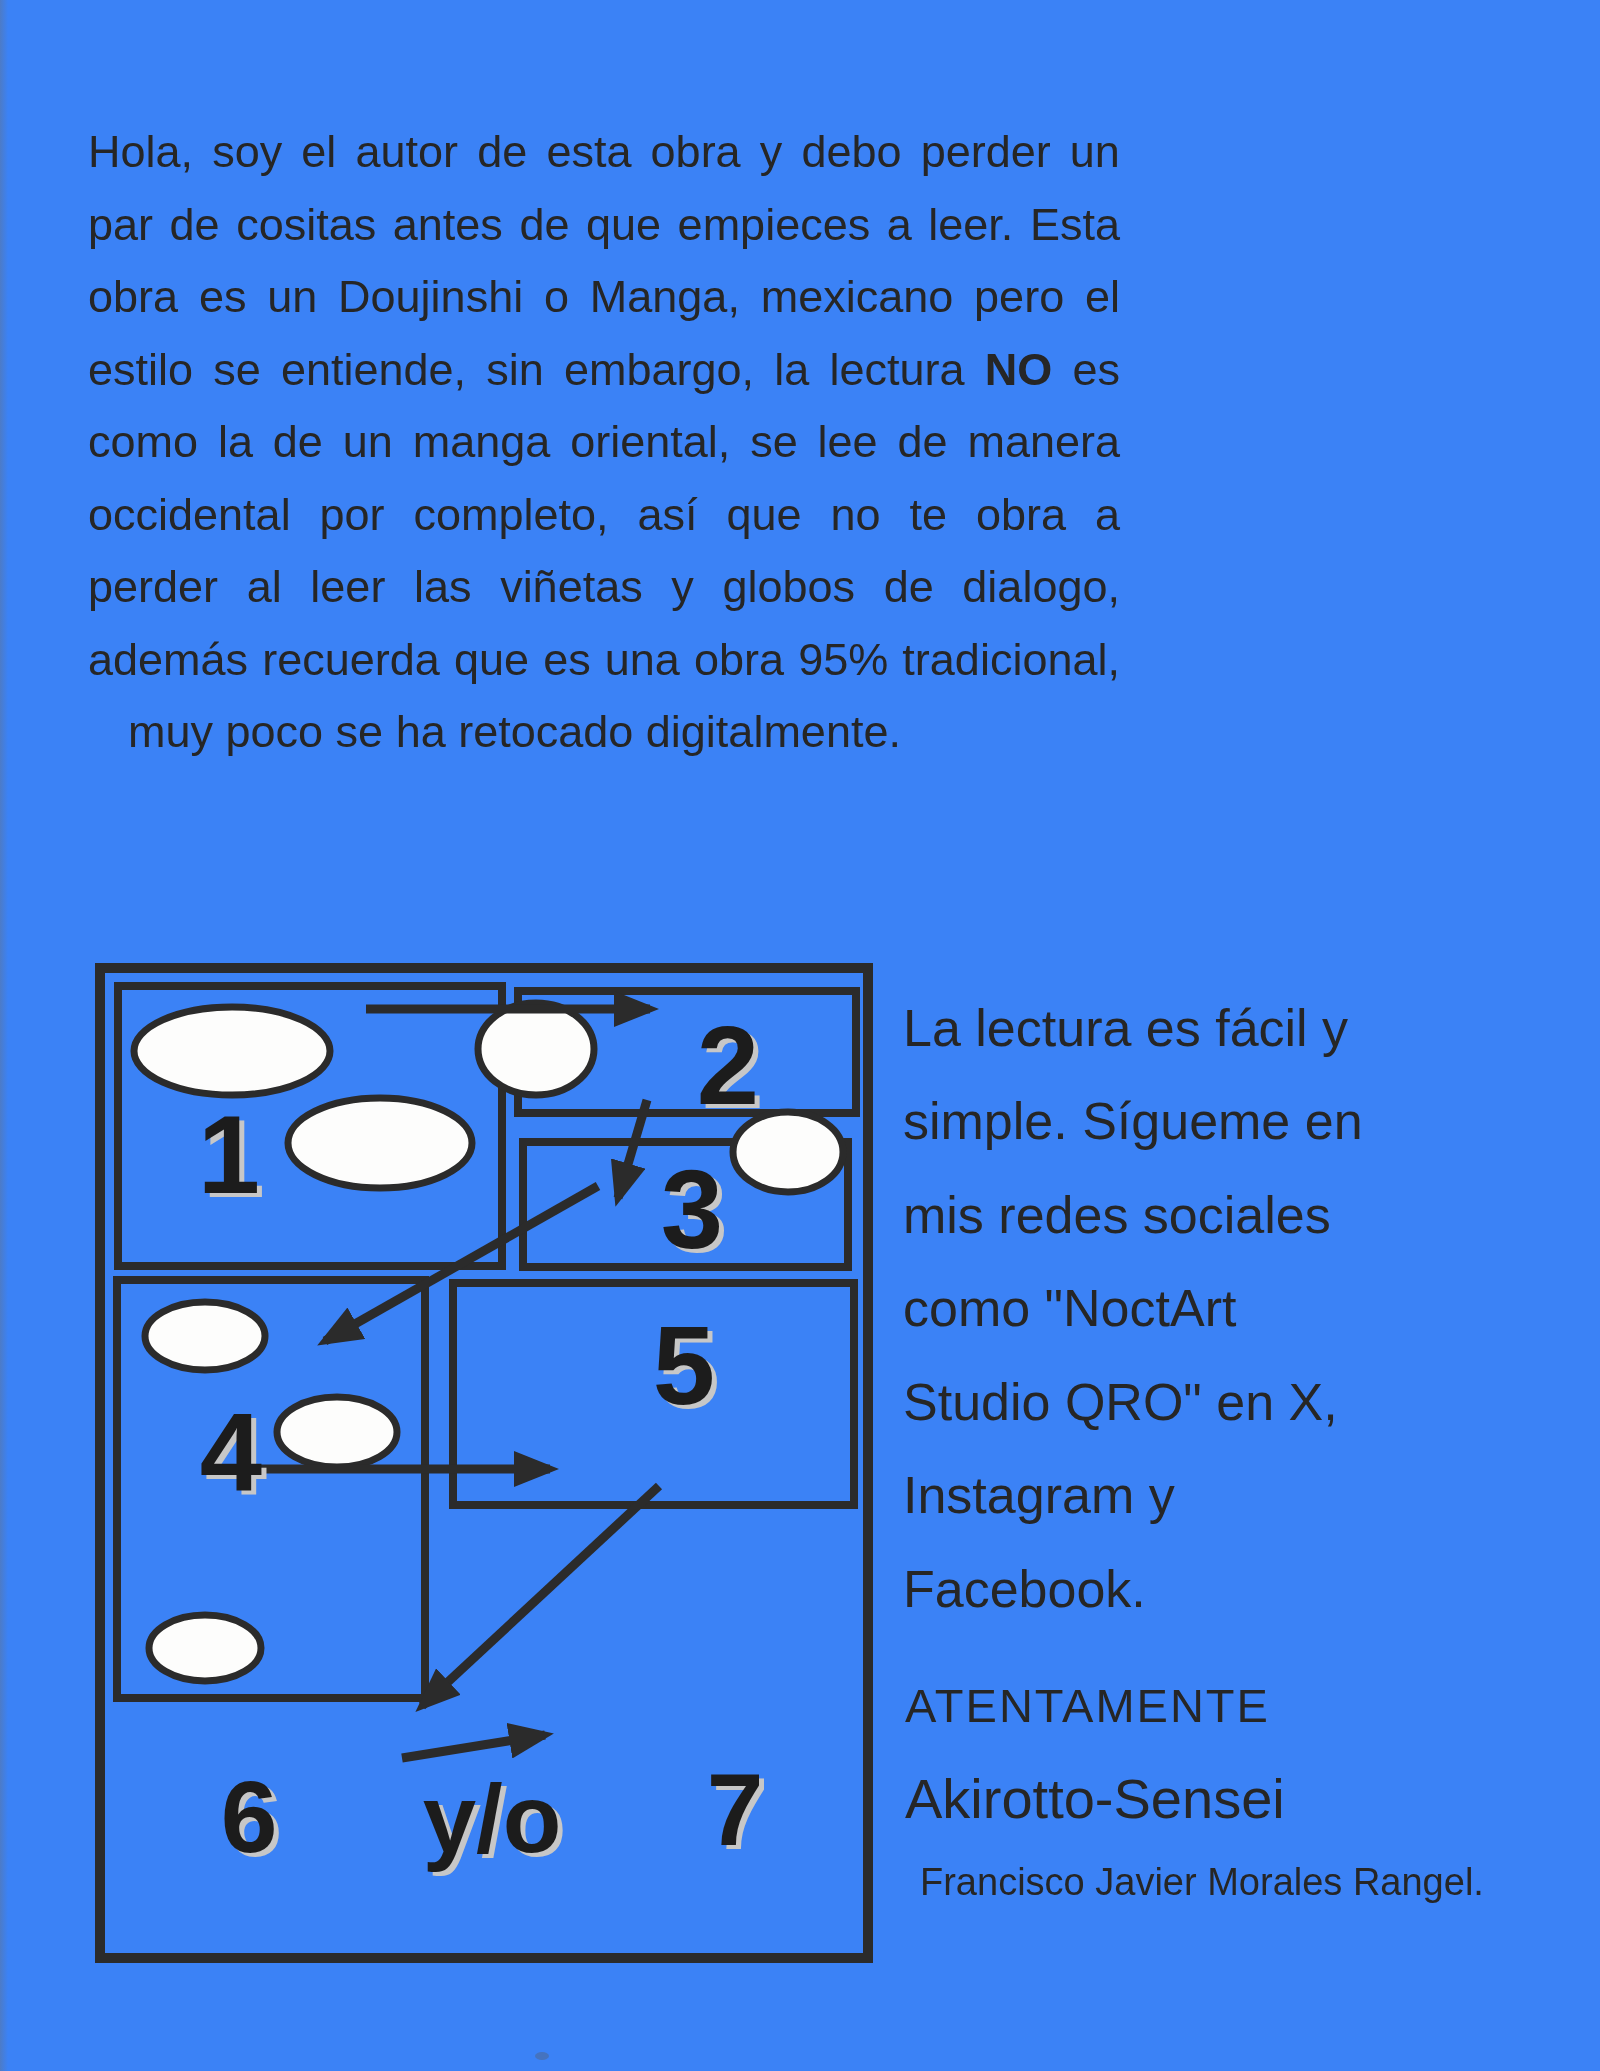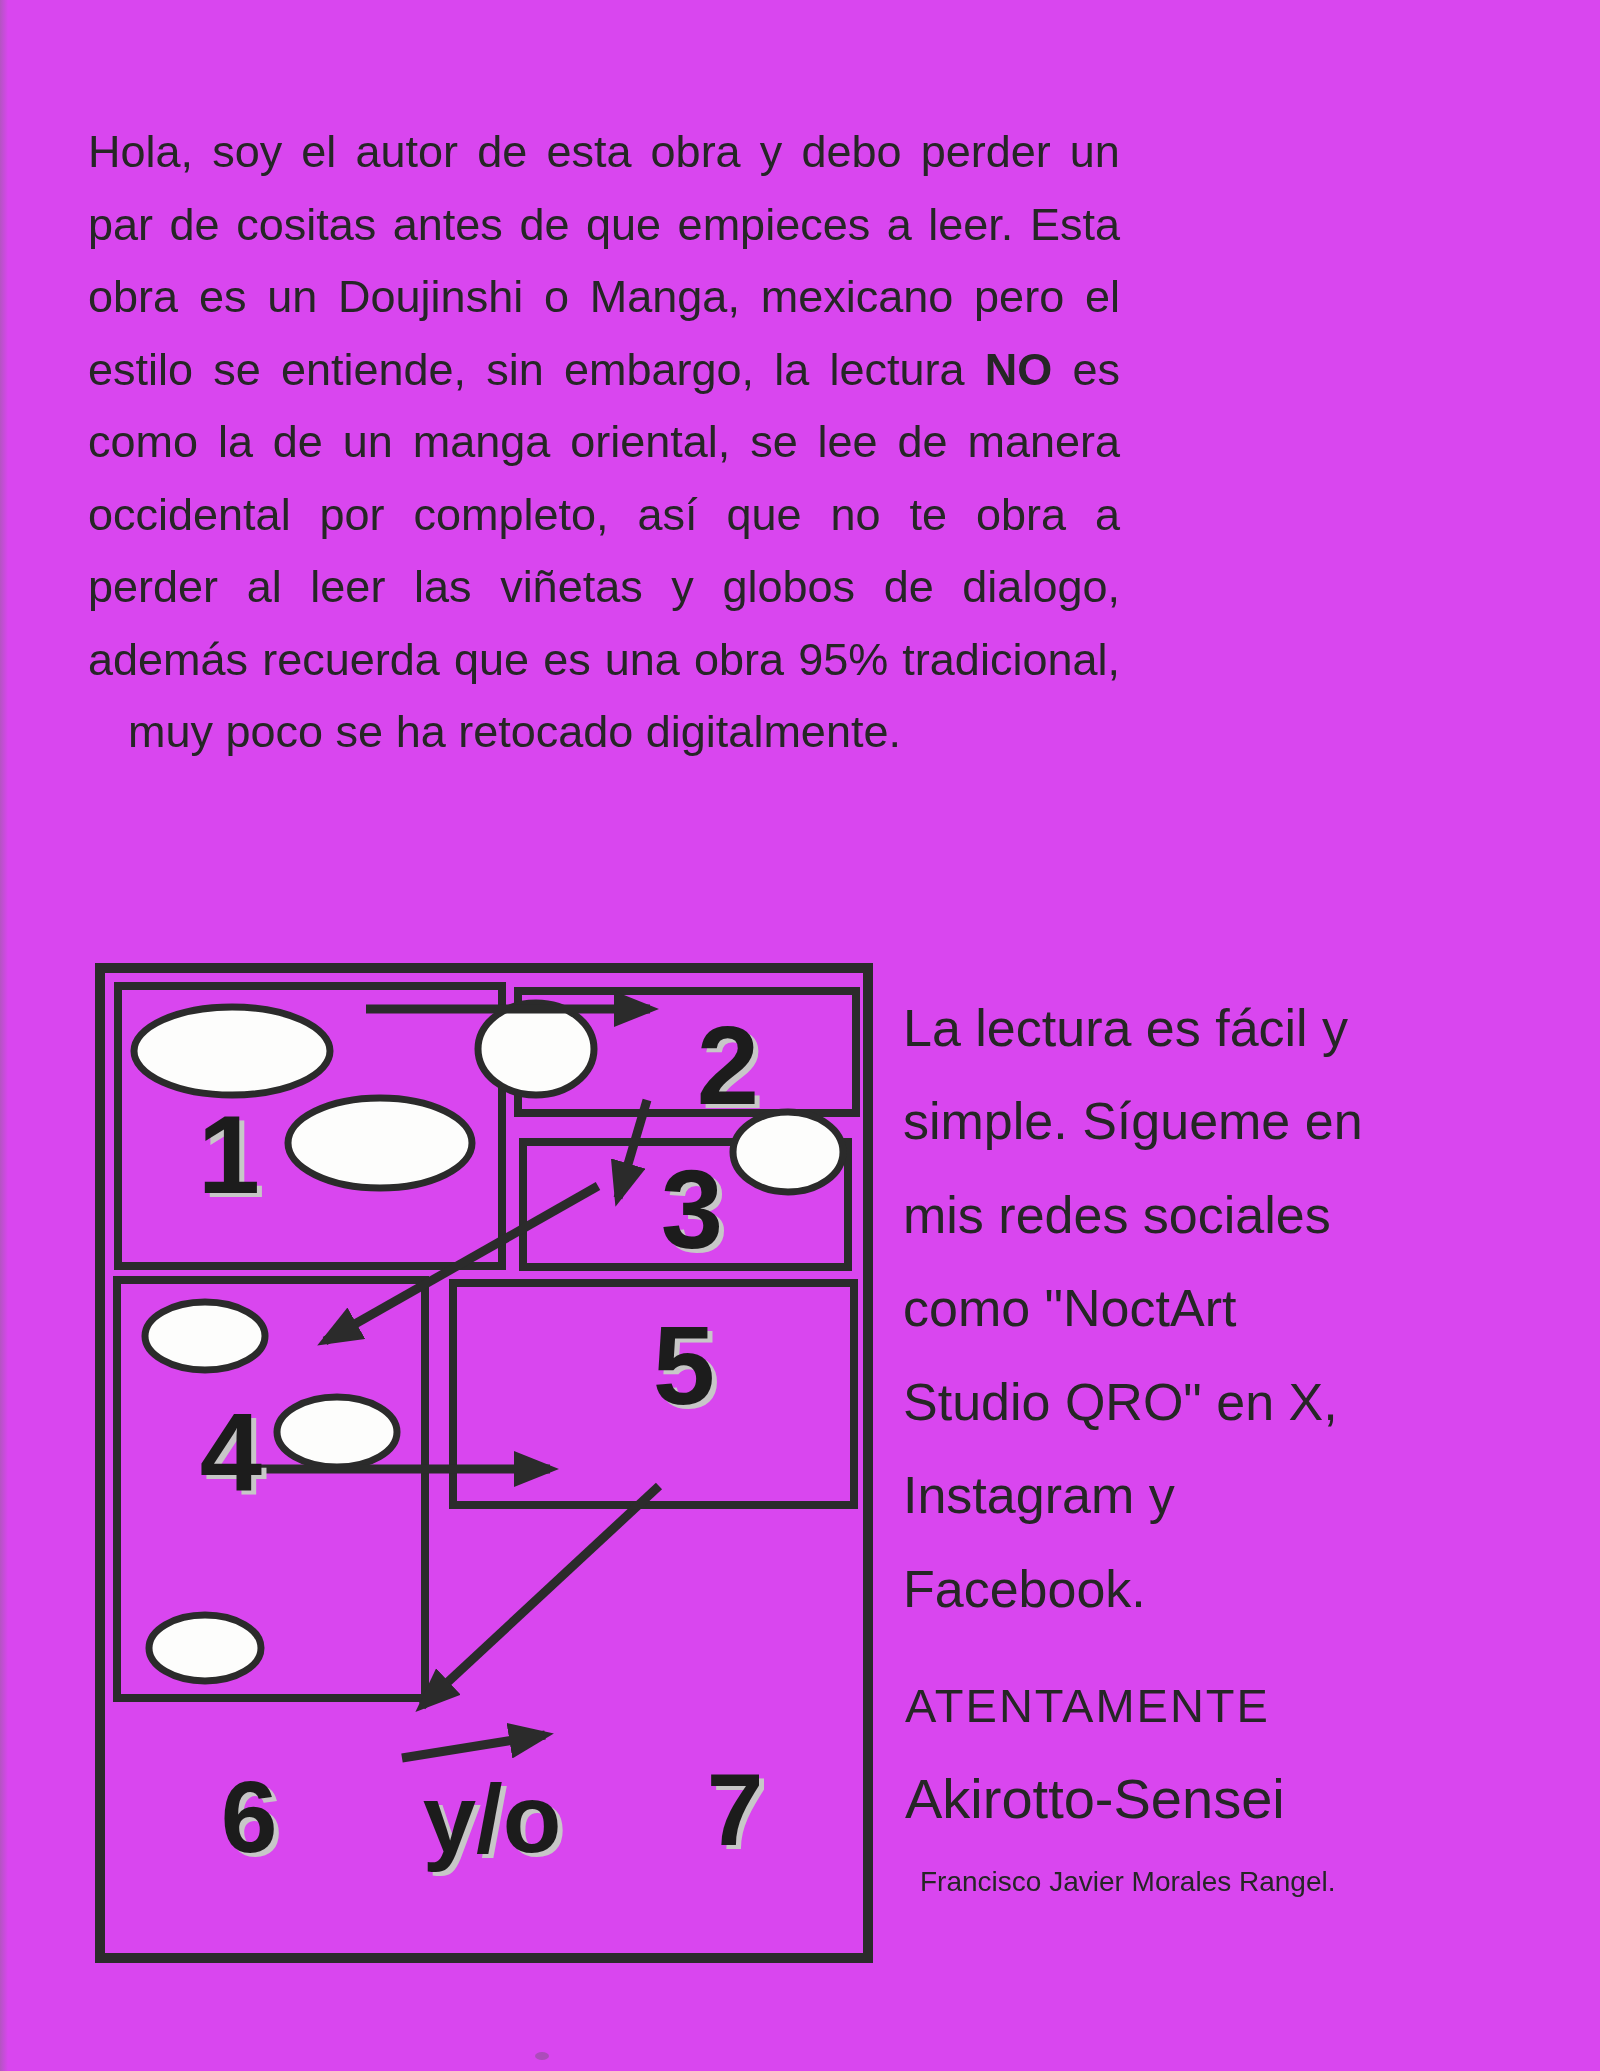--- a/index.html
+++ b/index.html
@@ -1,18 +1,18 @@
 <!DOCTYPE html>
 <html><head>
 <meta charset="utf-8">
 <style>
   html,body{margin:0;padding:0;background:#d9d9d9;}
   .page{
     position:relative;width:1600px;height:2071px;margin:0 auto;
-    background:#d946ef;overflow:hidden;
+    background:#3b82f6;overflow:hidden;
     font-family:"Liberation Sans","DejaVu Sans",sans-serif;
     color:#262626;
   }
   .scan-strip{
     position:absolute;left:0;top:0;width:8px;height:2071px;
     background:linear-gradient(to right, rgba(110,110,110,0.35), rgba(110,110,110,0.0));
     pointer-events:none;
   }
   .scan-speck{
     position:absolute;left:535px;top:2052px;width:14px;height:8px;
@@ -21,21 +21,21 @@
   
   .intro{position:absolute;left:88px;top:116px;width:1032px;font-size:45px;}
   .intro-line{display:flex;justify-content:space-between;align-items:center;height:72.5px;white-space:pre;}
   .intro-line.last{display:block;line-height:72.5px;margin-left:40px;}
   .bold-word{font-weight:bold;}
   
   .side{position:absolute;left:903px;top:981px;font-size:52px;}
   .side-line{display:flex;align-items:center;height:93.5px;white-space:pre;}
   .salutation{position:absolute;left:905px;top:1680px;font-size:47px;letter-spacing:2px;line-height:52px;}
   .pen-name{position:absolute;left:905px;top:1768px;font-size:56px;line-height:62px;}
-  .real-name{position:absolute;left:920px;top:1862px;font-size:28px;line-height:40px;}
+  .real-name{position:absolute;left:920px;top:1862px;font-size:38px;line-height:40px;}
   svg.diagram{position:absolute;left:95px;top:958px;width:792px;height:1012px;}
 </style>
 </head>
 <body>
 
 <div class="page">
   <div class="scan-strip"></div>
   <div class="scan-speck"></div>
 
   <div class="intro" id="intro">

